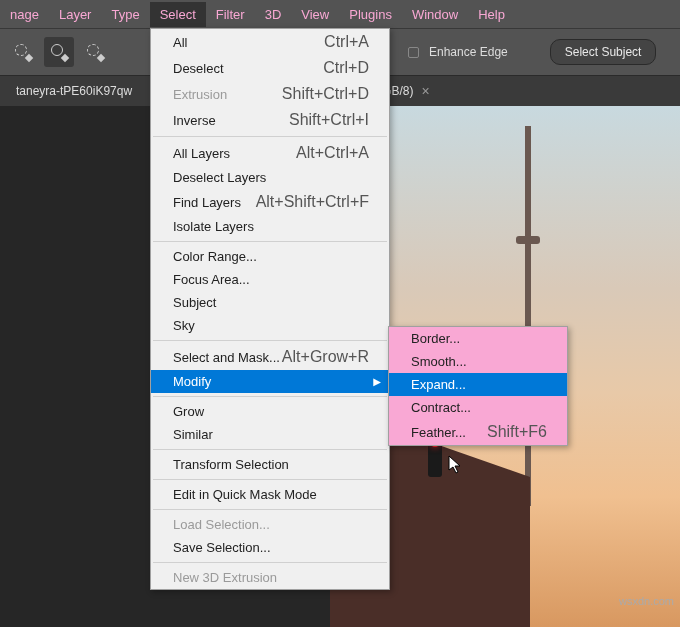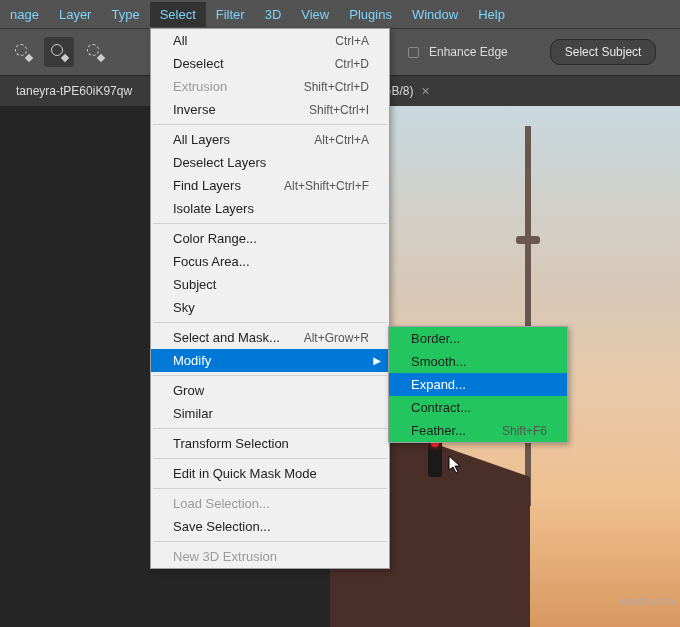--- a/index.html
+++ b/index.html
@@ -1,19 +1,19 @@
 <!DOCTYPE html>
 <html><head>
 <meta charset="utf-8">
 <style>
   * { box-sizing: border-box; margin: 0; padding: 0; font-family: "Segoe UI", Tahoma, sans-serif; }
   body { width: 680px; height: 627px; background: #1a1a1a; overflow: hidden; position: relative; }
   
   
-  .menubar { height: 28px; background: #535353; display: flex; align-items: center; font-size: 13px; color: #7dd3fc; }
+  .menubar { height: 28px; background: #535353; display: flex; align-items: center; font-size: 13px; color: #f9a8d4; }
   .menubar-item { padding: 5px 10px; cursor: default; }
   .menubar-item.active { background: #333; }
   
   
   .optbar { height: 48px; background: #535353; border-top: 1px solid #383838; border-bottom: 1px solid #2a2a2a; display: flex; align-items: center; padding: 0 8px; color: #ddd; font-size: 12px; gap: 6px; }
   .tool-icon { width: 30px; height: 30px; display: flex; align-items: center; justify-content: center; border-radius: 3px; }
   .tool-icon.sel { background: #3a3a3a; }
   .brush-shape { width: 16px; height: 16px; position: relative; }
   .brush-shape::before { content:''; position:absolute; width:10px; height:10px; border:1.5px dashed #ccc; border-radius:50%; top:0; left:0;}
   .brush-shape::after { content:''; position:absolute; width:6px; height:6px; background:#ccc; transform:rotate(45deg); bottom:-1px; right:-1px;}
@@ -38,23 +38,23 @@
   .stoplight { position:absolute; left:98px; bottom:150px; width:14px; height:42px; background:#1a1a1a; border-radius:3px;}
   .stoplight::before{content:'';position:absolute;top:4px;left:3px;width:8px;height:8px;background:#ff2a2a;border-radius:50%;box-shadow:0 0 6px #ff2a2a;}
   
   
   .menu { position:absolute; left:150px; top:28px; width:240px; background:#f0f0f0; border:1px solid #a0a0a0; box-shadow:2px 2px 6px rgba(0,0,0,0.3); font-size:13px; color:#222; }
   .menu-row { display:flex; justify-content:space-between; align-items:center; padding:4px 20px 4px 22px; position:relative; min-height:22px;}
   .menu-row.hl { background:#0078d7; color:#fff; }
   .menu-row.disabled { color:#9a9a9a; }
   .menu-sep { height:1px; background:#d0d0d0; margin:3px 2px; }
   .submenu-arrow { position:absolute; right:8px; font-size:10px; }
-  .shortcut { color:#555; font-size:12px; }
-  
-  .submenu { position:absolute; left:388px; top:393px; width:180px; background:#22c55e; border:1px solid #a0a0a0; box-shadow:2px 2px 6px rgba(0,0,0,0.3); font-size:13px; color:#222;}
+  .shortcut { color:#555; font-size:16px; }
+  
+  .submenu { position:absolute; left:388px; top:393px; width:180px; background:#f9a8d4; border:1px solid #a0a0a0; box-shadow:2px 2px 6px rgba(0,0,0,0.3); font-size:13px; color:#222;}
   
   .cursor { position:absolute; left:448px; top:455px; pointer-events:none; }
   .cursor svg { width:16px; height:20px; }
   
   .watermark { position:absolute; right:6px; bottom:20px; color:#aaa; font-size:11px; }
 </style>
 </head>
 <body>
 
 <div class="menubar">

